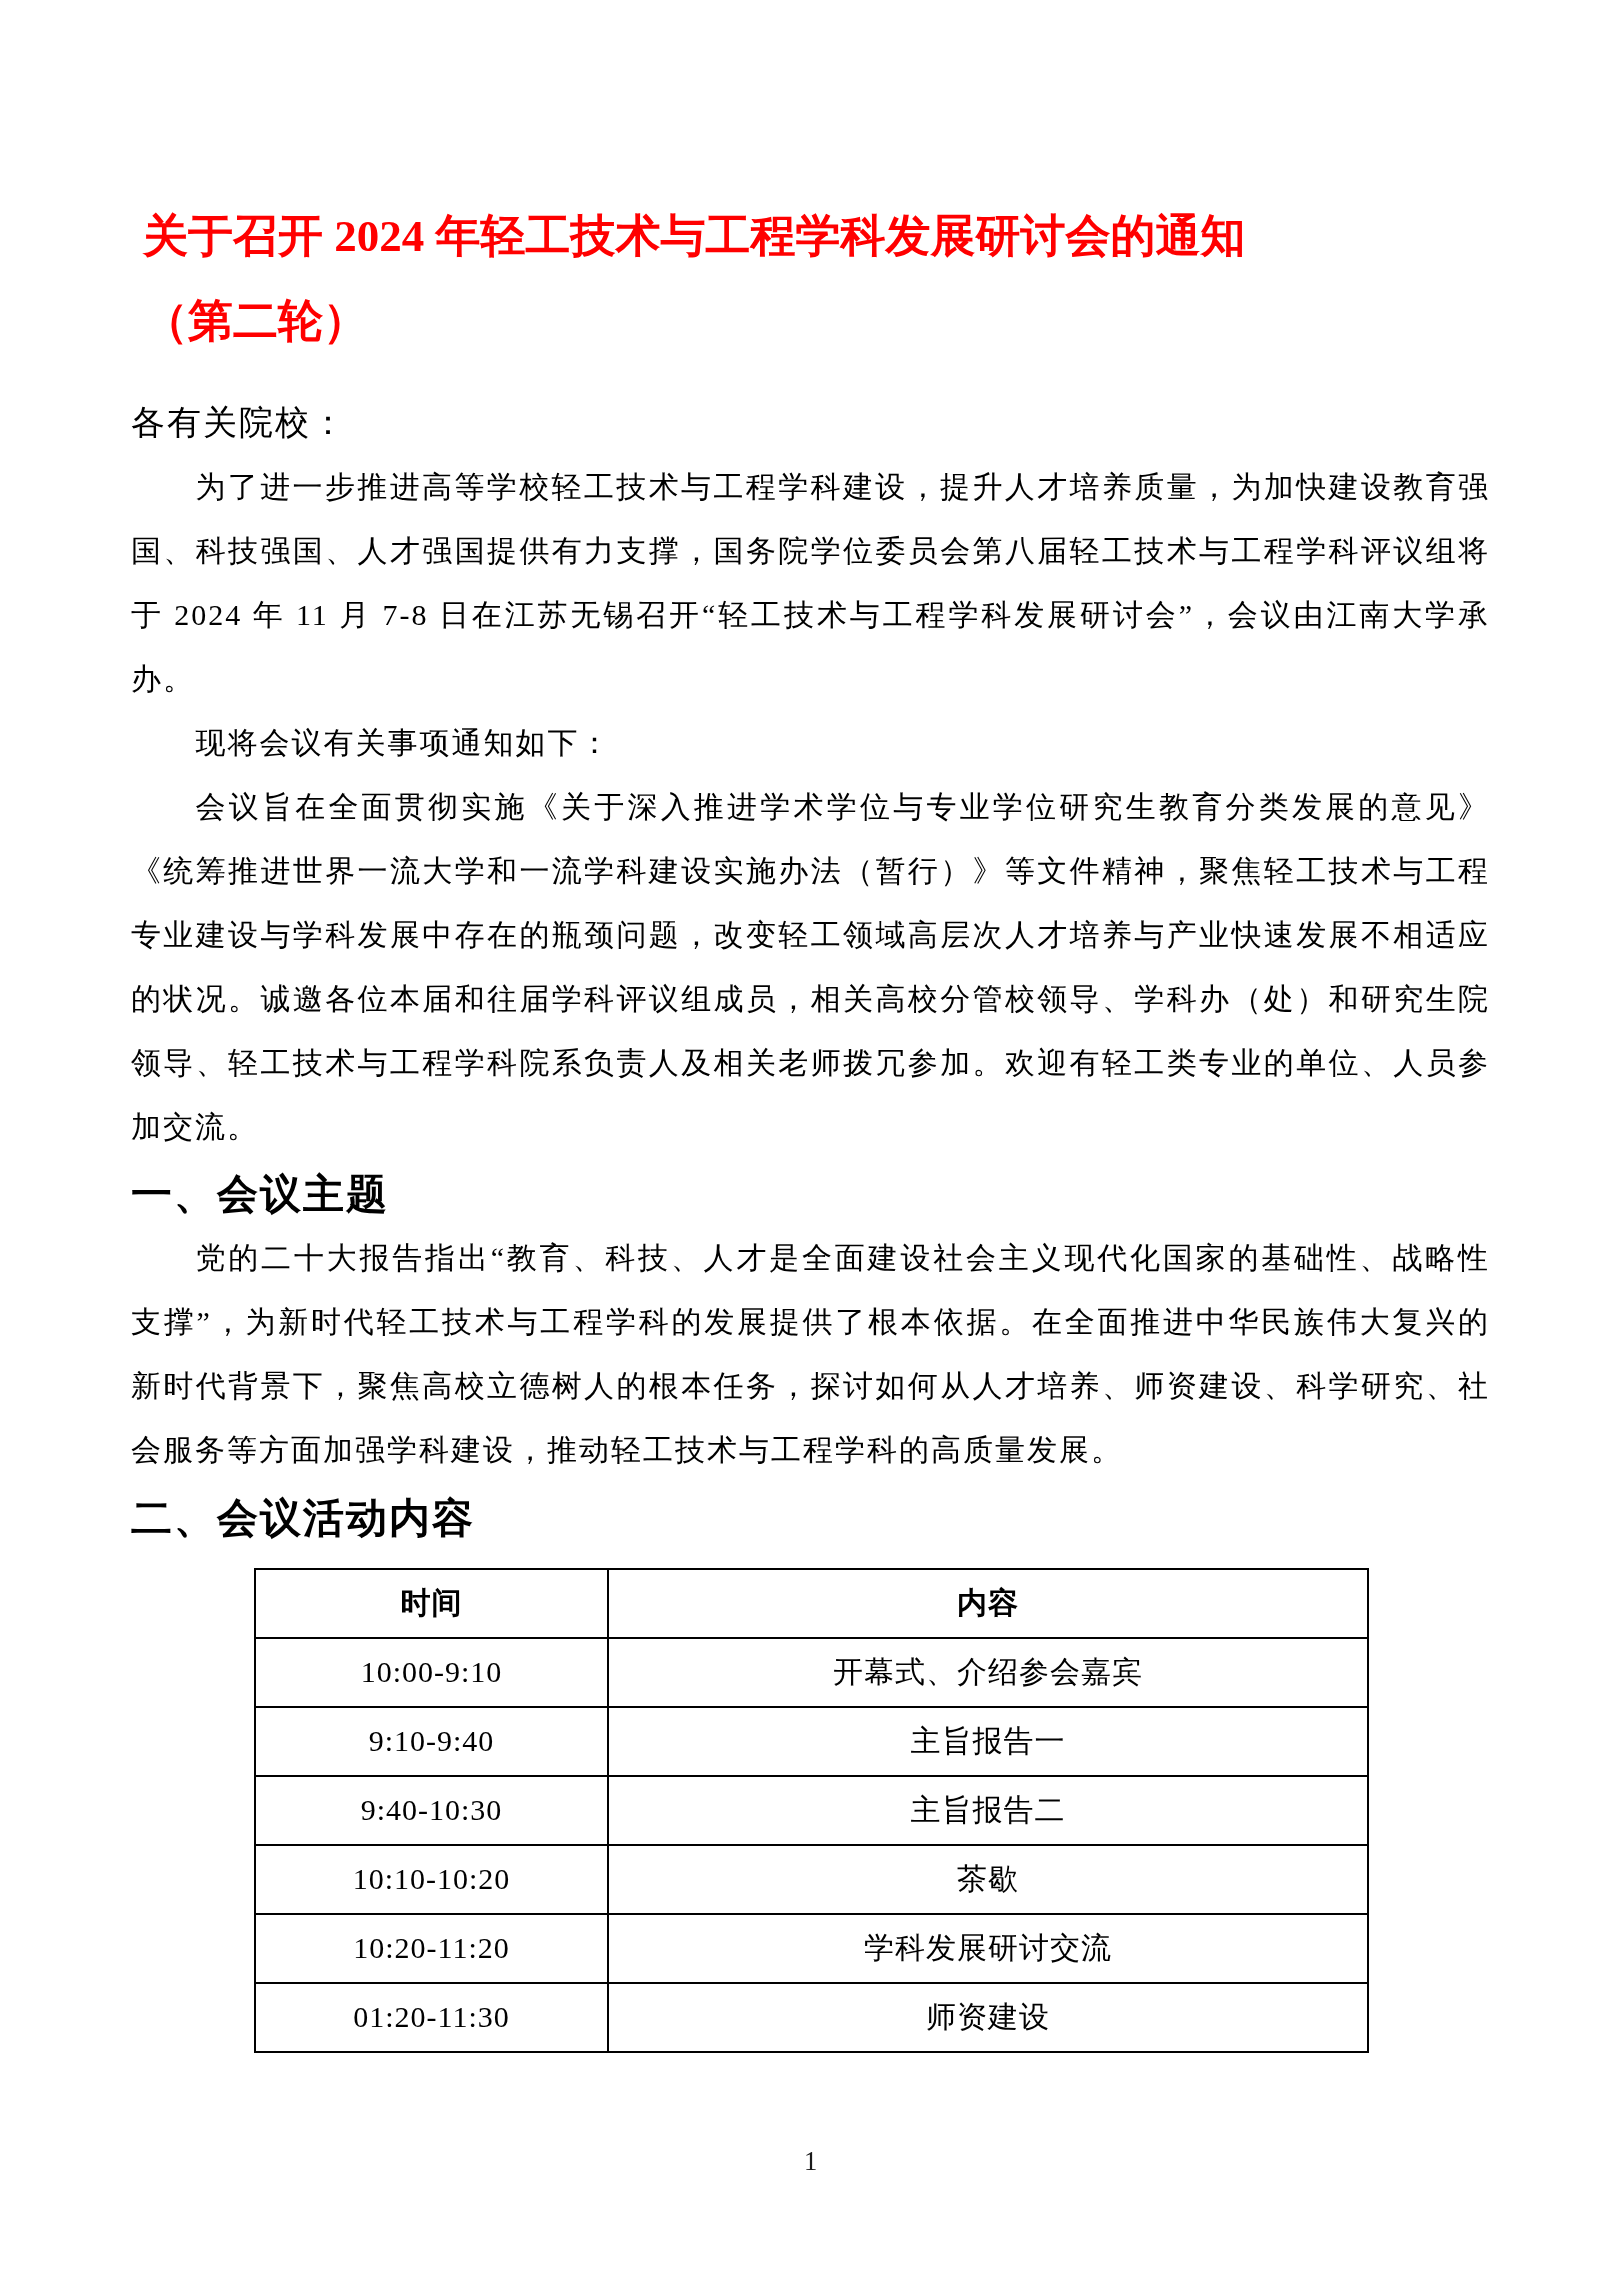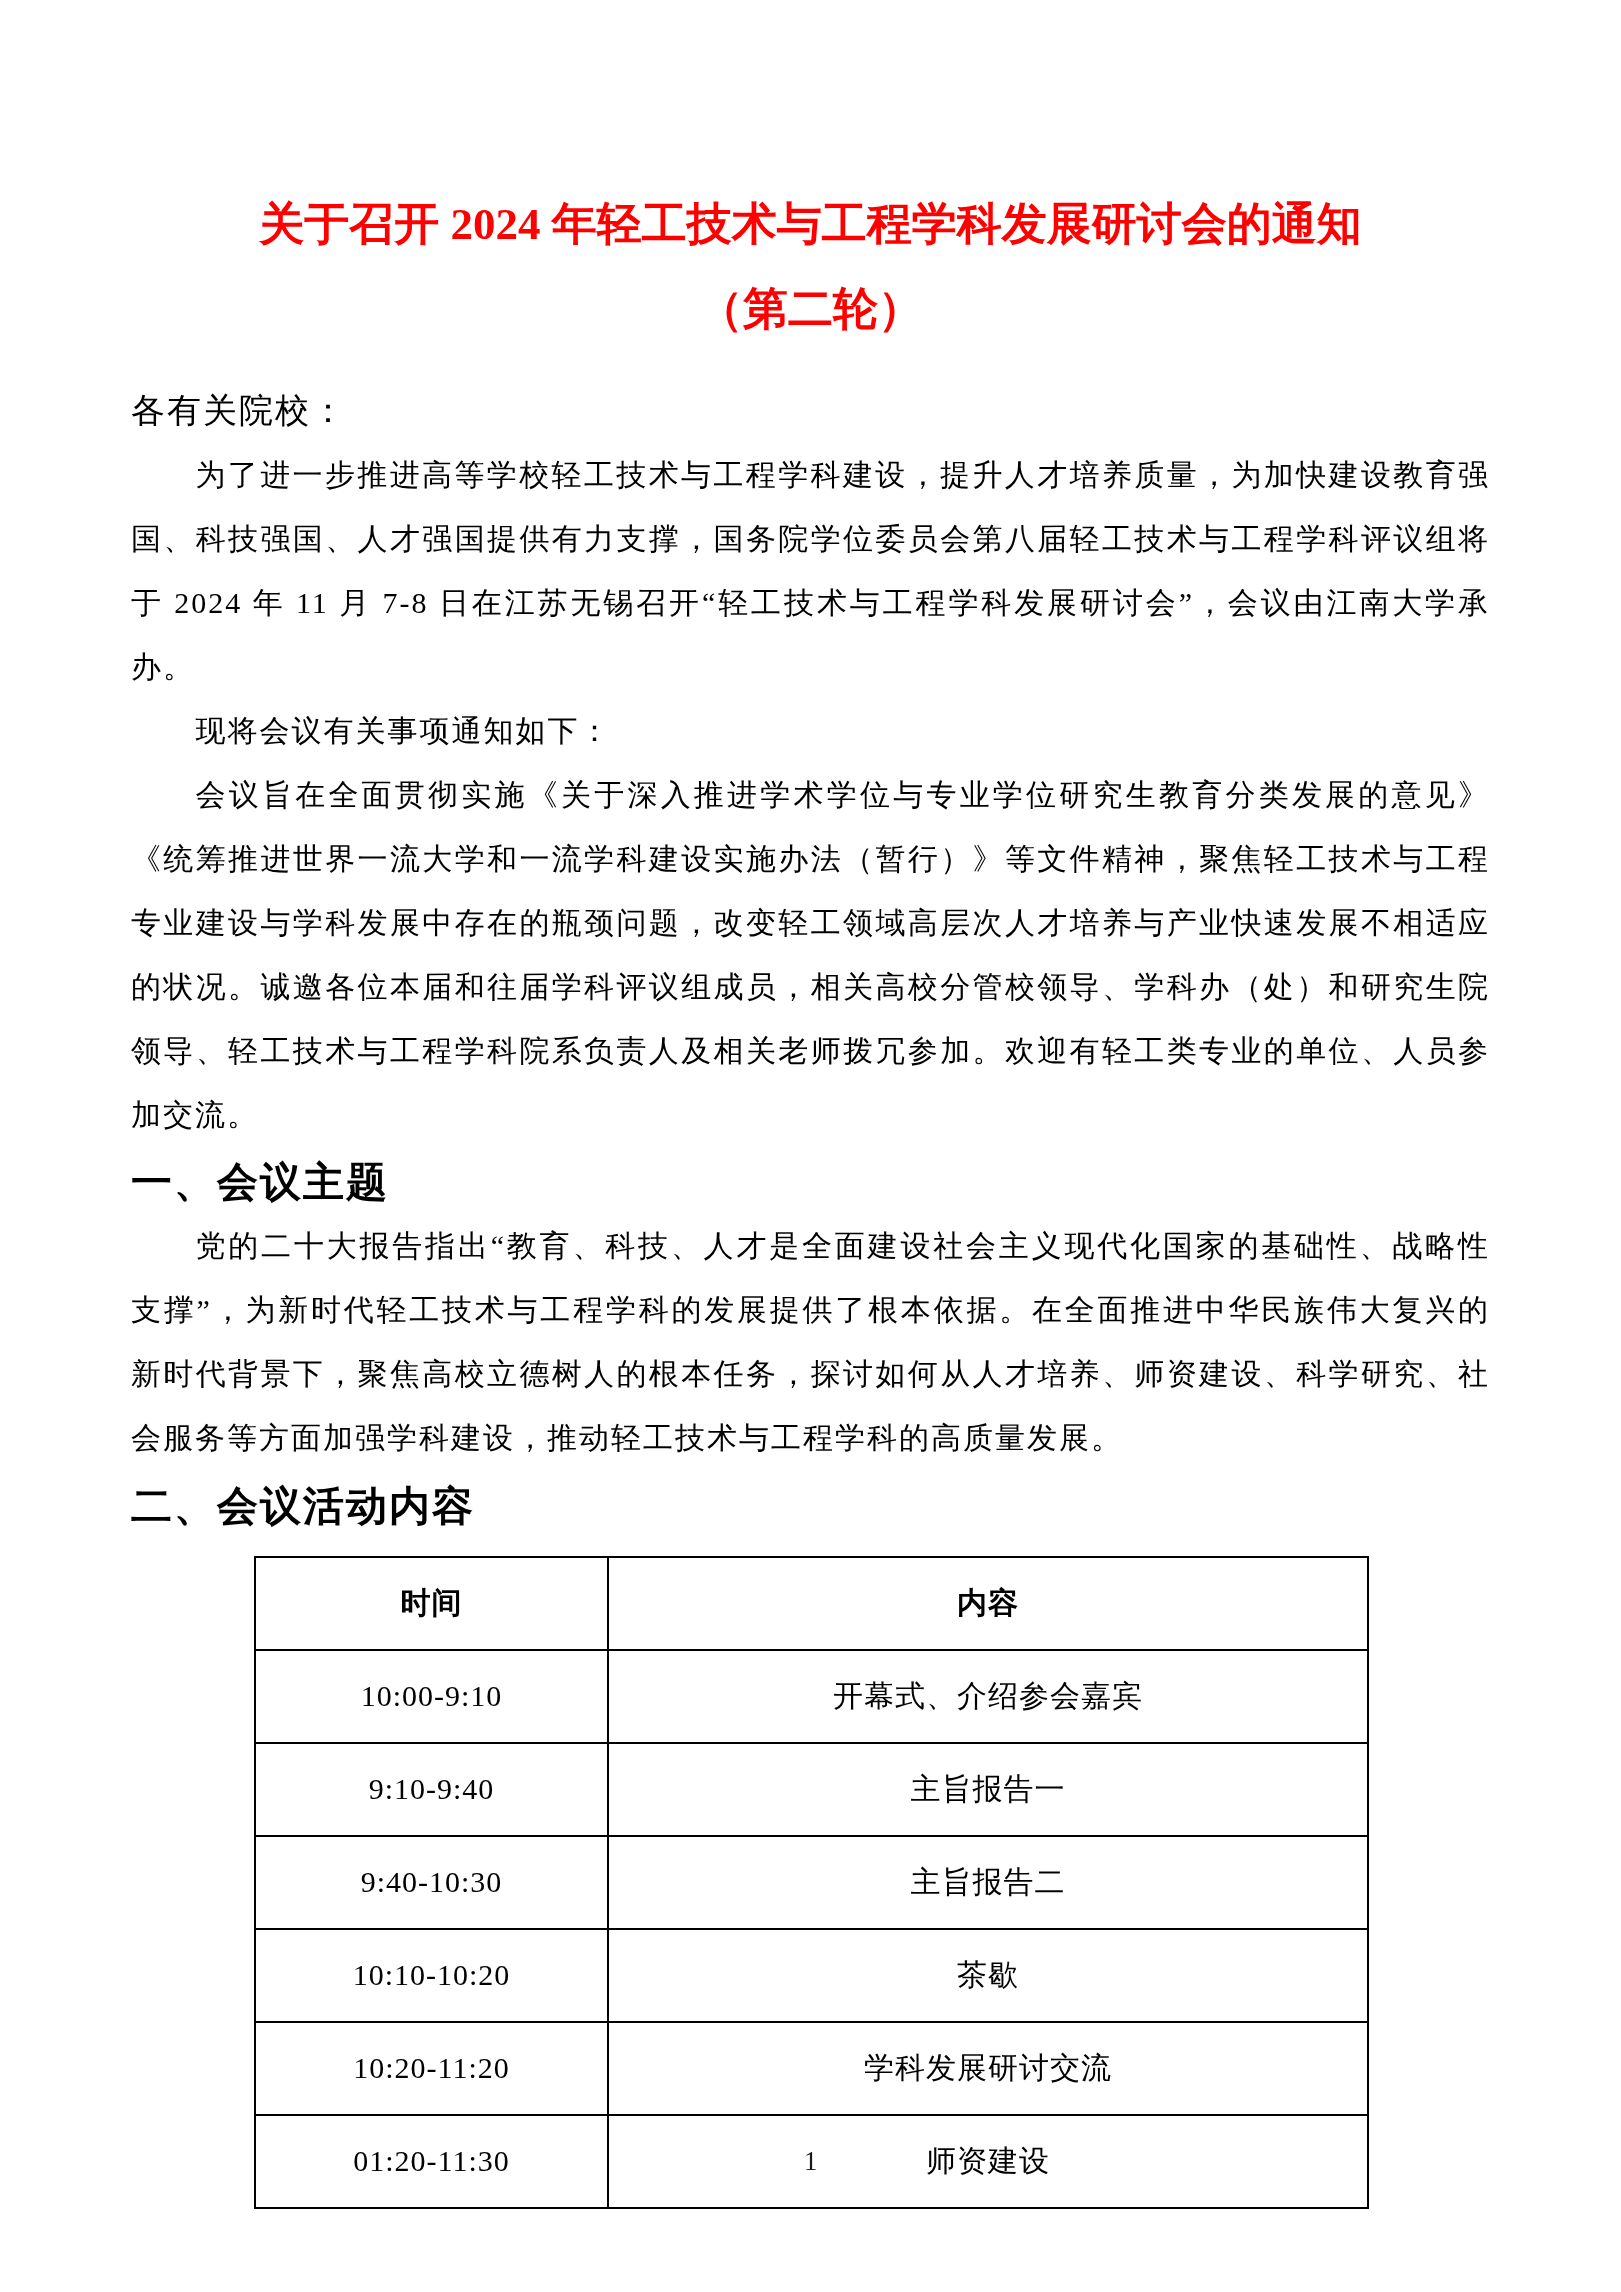--- a/index.html
+++ b/index.html
@@ -13,26 +13,25 @@
     height: 2293px;
     background: #ffffff;
     font-family: "Liberation Serif", "DejaVu Serif", serif;
     color: #000000;
     overflow: hidden;
   }
   .content {
     padding: 194px 131px 0 131px;
   }
   .doc-title {
-    text-align: center;
     color: #ff0000;
     font-weight: bold;
     font-size: 45px;
     line-height: 61px;
-    margin: 0;
+    margin: 12px;
   }
   .doc-title .line2 {
     margin-top: 23.5px;
   }
   .salutation {
     margin-top: 39px;
     font-size: 34px;
     line-height: 64px;
     letter-spacing: 2px;
   }
@@ -59,21 +58,21 @@
     width: 1112px;
     table-layout: fixed;
   }
   table.schedule th, table.schedule td {
     border: 2px solid #000000;
     text-align: center;
     vertical-align: middle;
     height: 67px;
     font-size: 30px;
     letter-spacing: 1px;
-    padding: 12px;
+    padding: 0;
   }
   table.schedule th {
     font-weight: bold;
   }
   table.schedule col.time-col { width: 353px; }
   table.schedule col.content-col { width: 760px; }
   .page-footer {
     position: absolute;
     left: 0;
     bottom: 116px;

